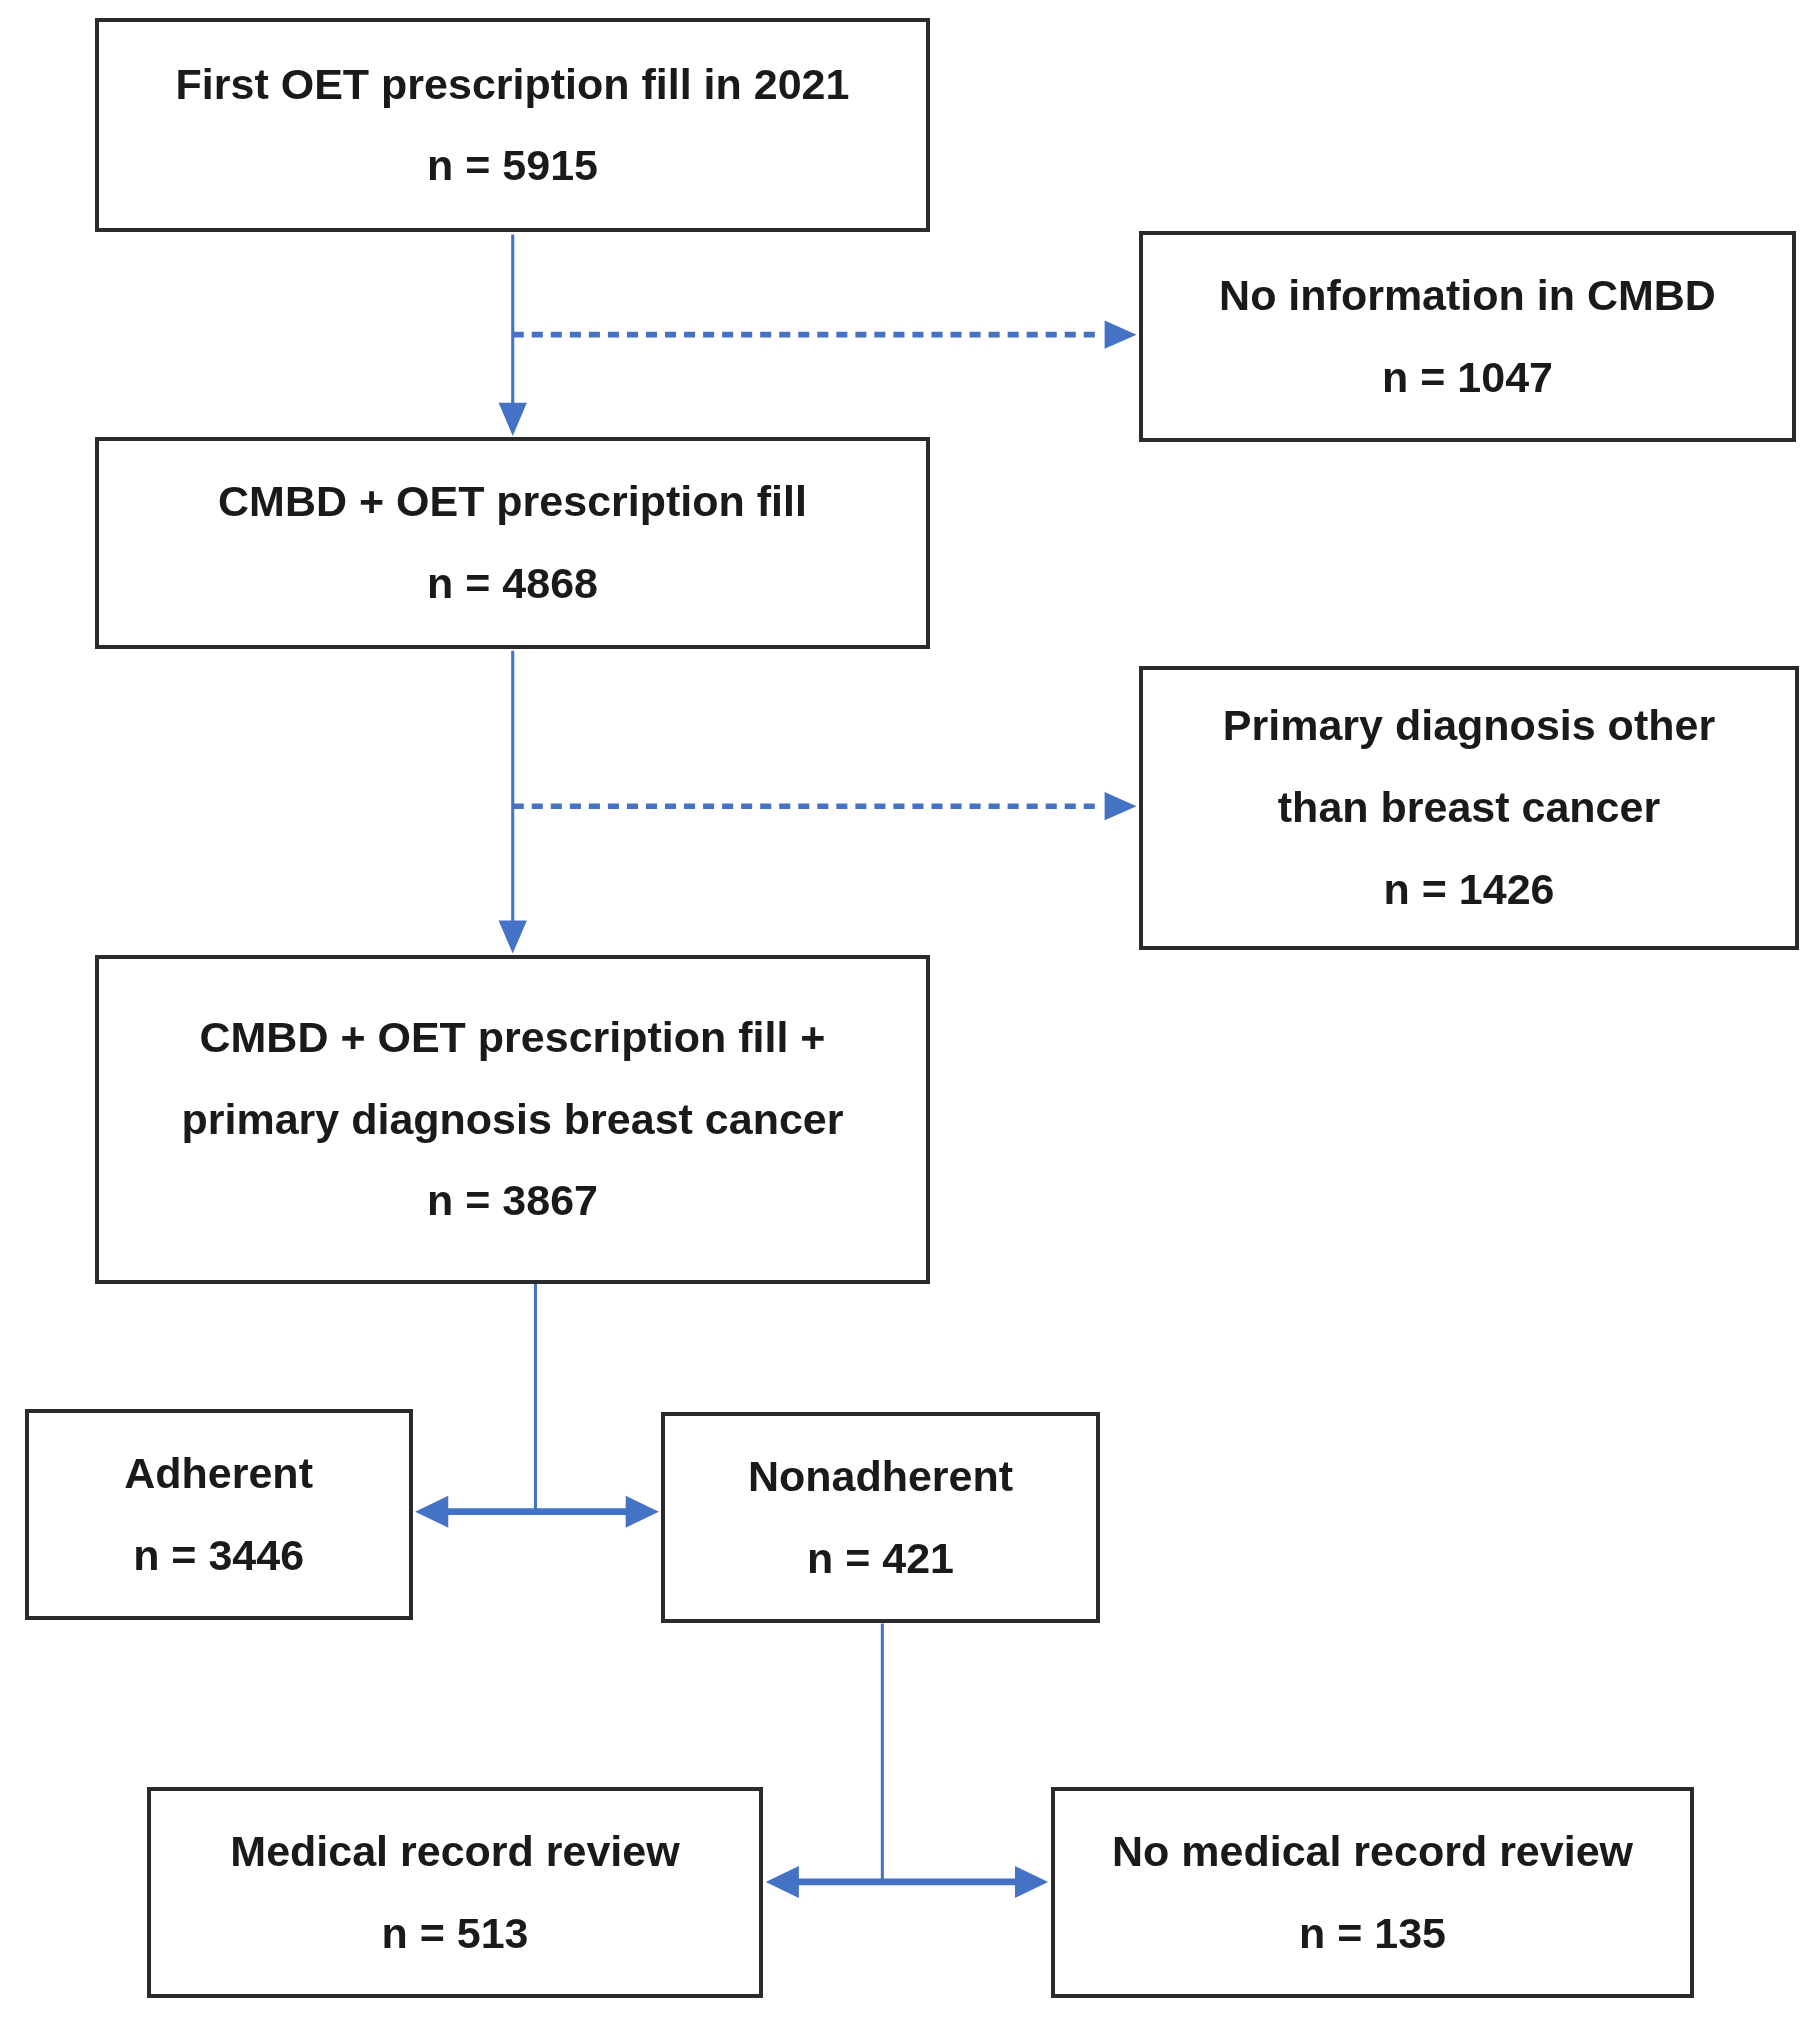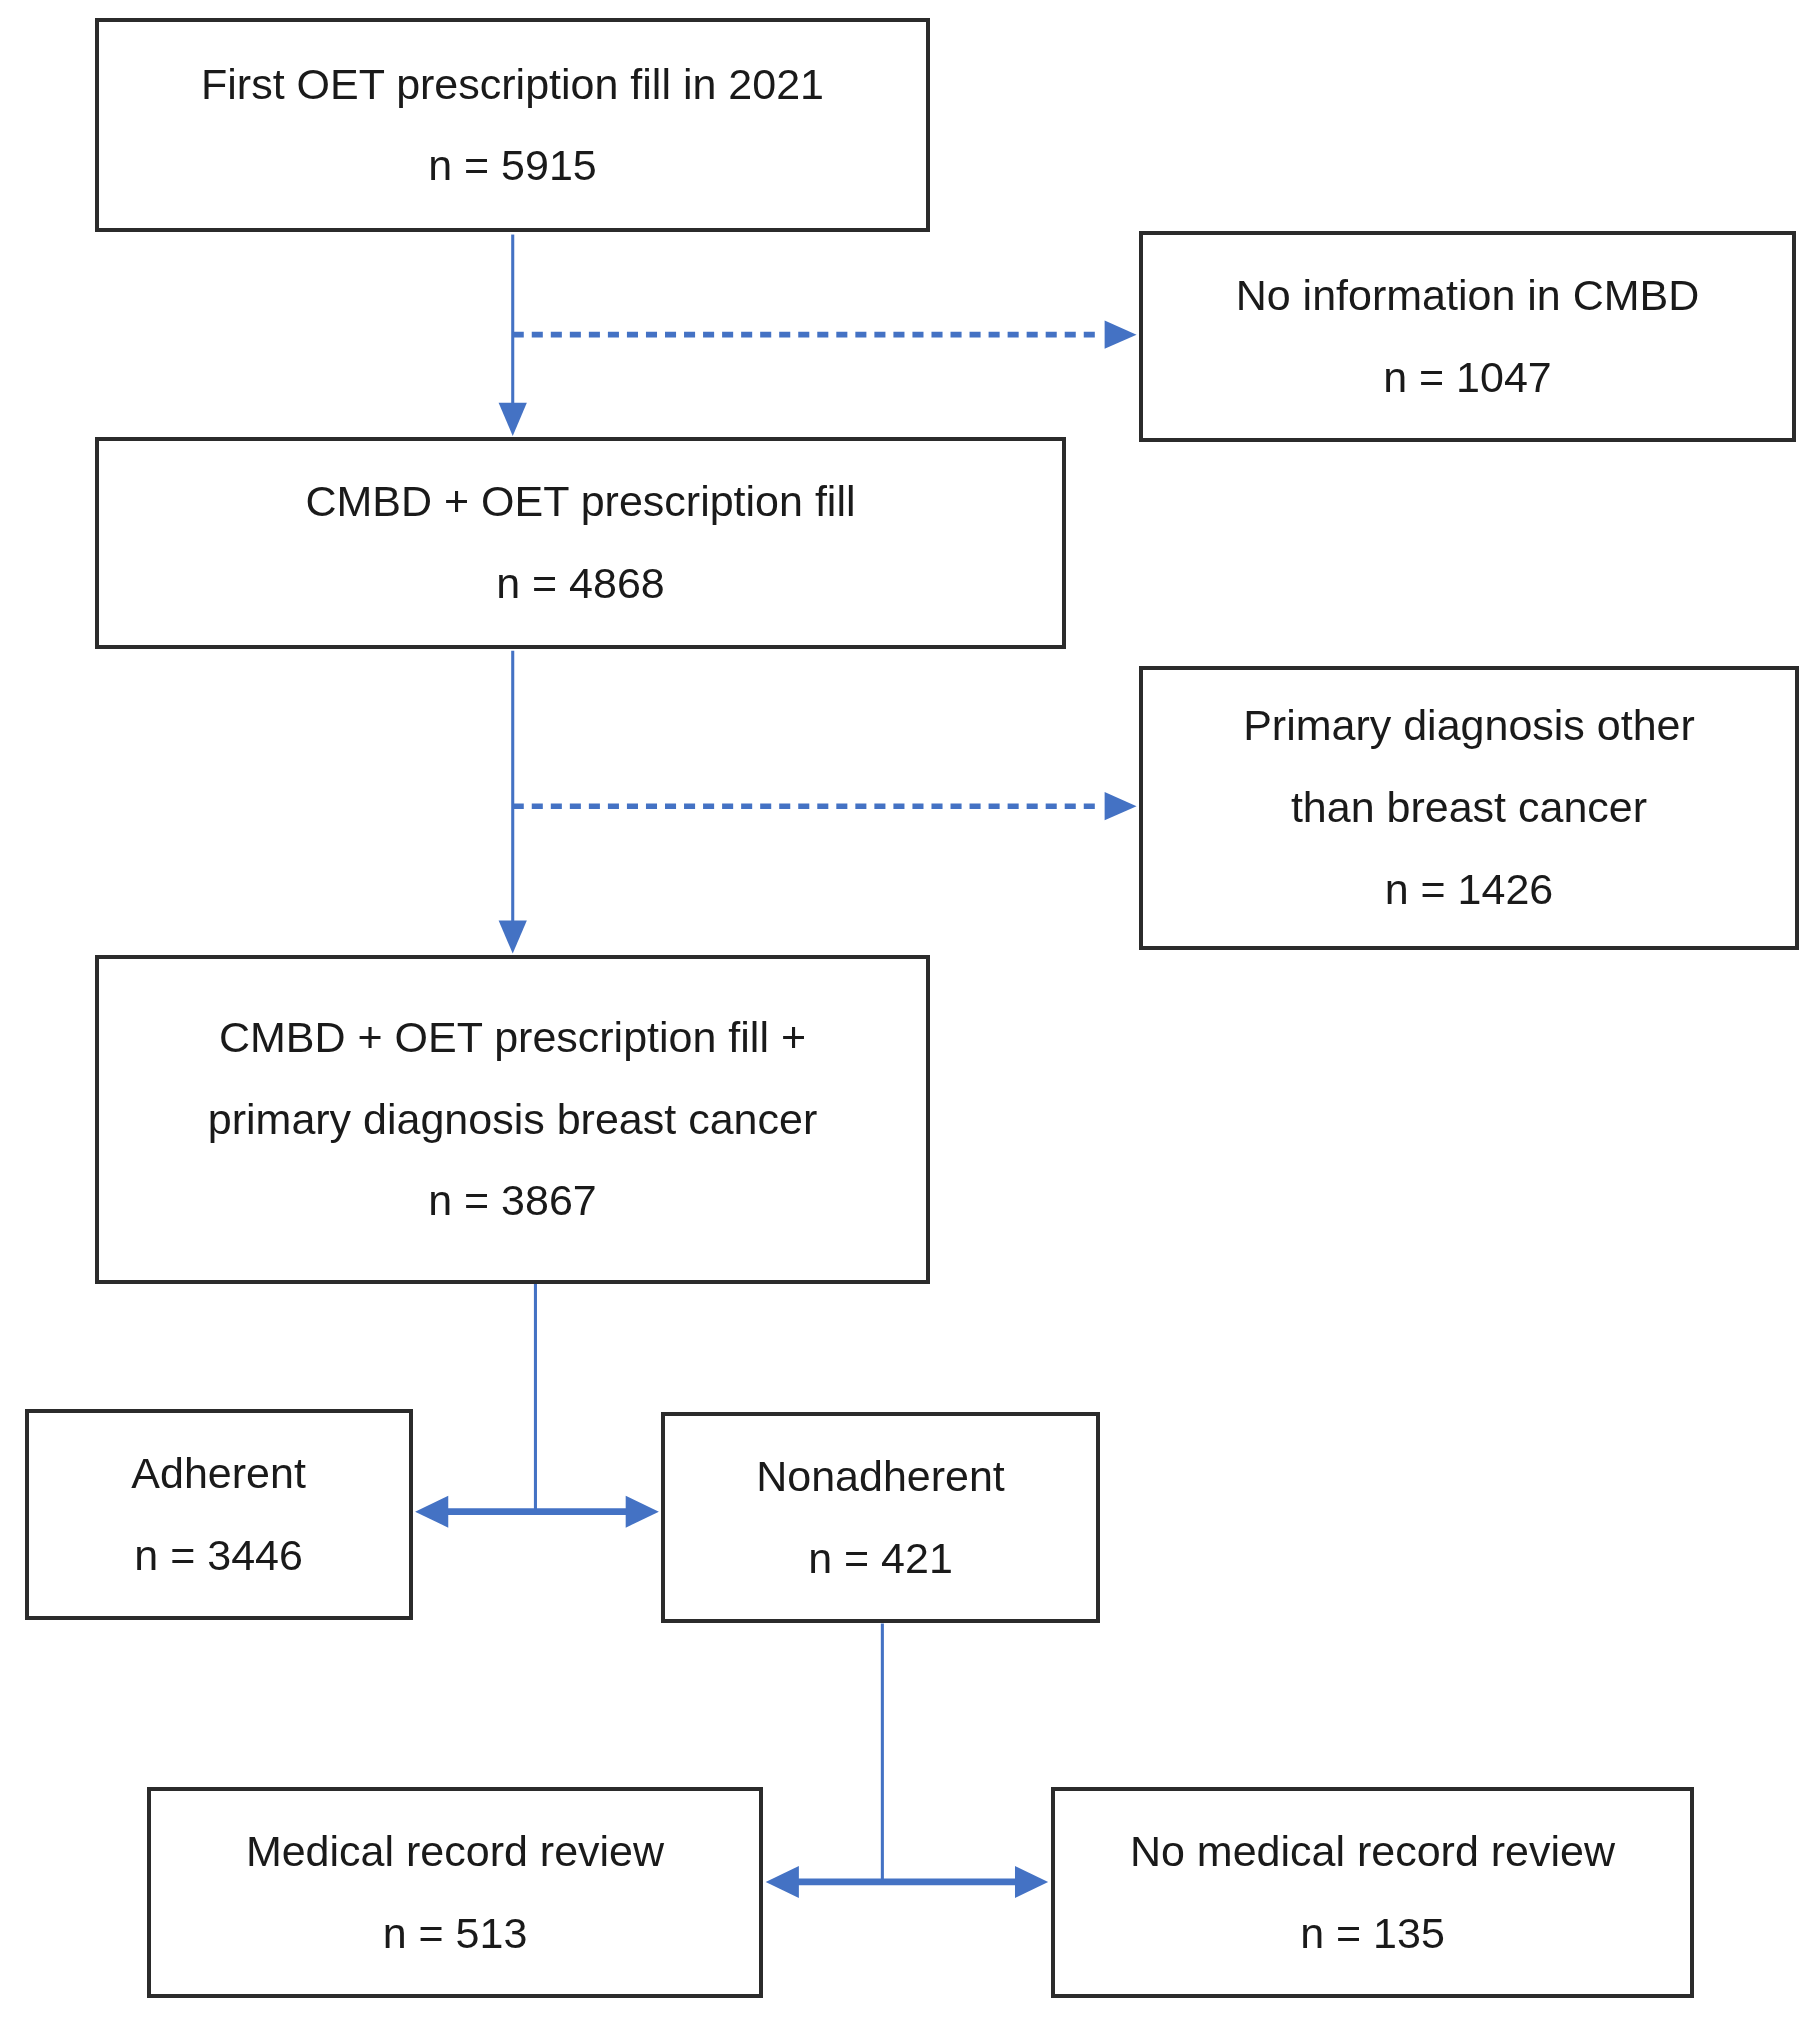--- a/index.html
+++ b/index.html
@@ -18,25 +18,26 @@
     background: #ffffff;
     display: flex;
     flex-direction: column;
     align-items: center;
     justify-content: center;
     text-align: center;
     font-size: 43px;
     line-height: 1.9;
     color: #1a1a1a;
     padding: 0 12px;
+    font-weight: bold;
   }
   .box span { display: block; white-space: nowrap; }
   #box-first-fill       { left: 95px;  top: 18.4px;   width: 835px; height: 214px; }
   #box-no-info-cmbd     { left: 1139px; top: 231px;  width: 657px; height: 211px; text-align: center; }
-  #box-cmbd-oet         { left: 95px;  top: 437px;  width: 971px; height: 212px; }
+  #box-cmbd-oet         { left: 95px;  top: 437px;  width: 835px; height: 212px; }
   #box-other-diagnosis  { left: 1139px; top: 666px; width: 660px; height: 284px; }
   #box-cmbd-oet-breast  { left: 95px;  top: 955px; width: 835px; height: 329px; }
   #box-adherent         { left: 24.6px;   top: 1409px; width: 388px;  height: 211px; }
   #box-nonadherent      { left: 661px; top: 1412px; width: 439px;  height: 211px; }
   #box-record-review    { left: 147px;  top: 1787px; width: 616px; height: 211px; }
   #box-no-record-review { left: 1051px; top: 1787px; width: 643px; height: 211px; }
   #arrow-layer {
     position: absolute;
     left: 0; top: 0;
     width: 1812px;

